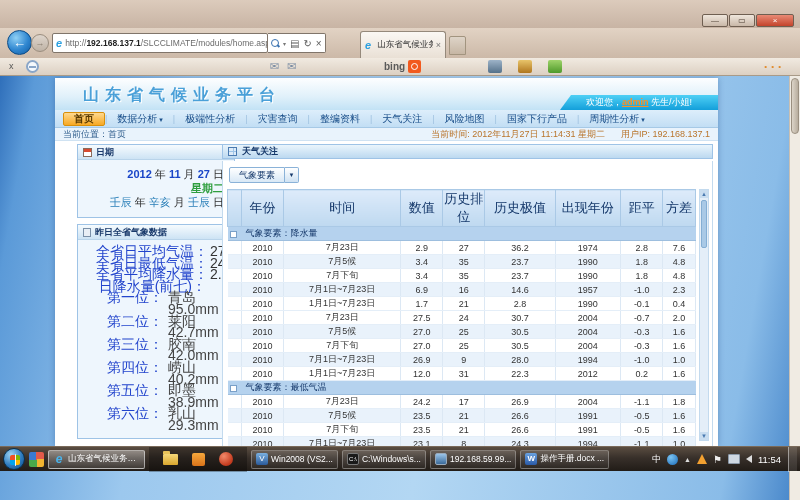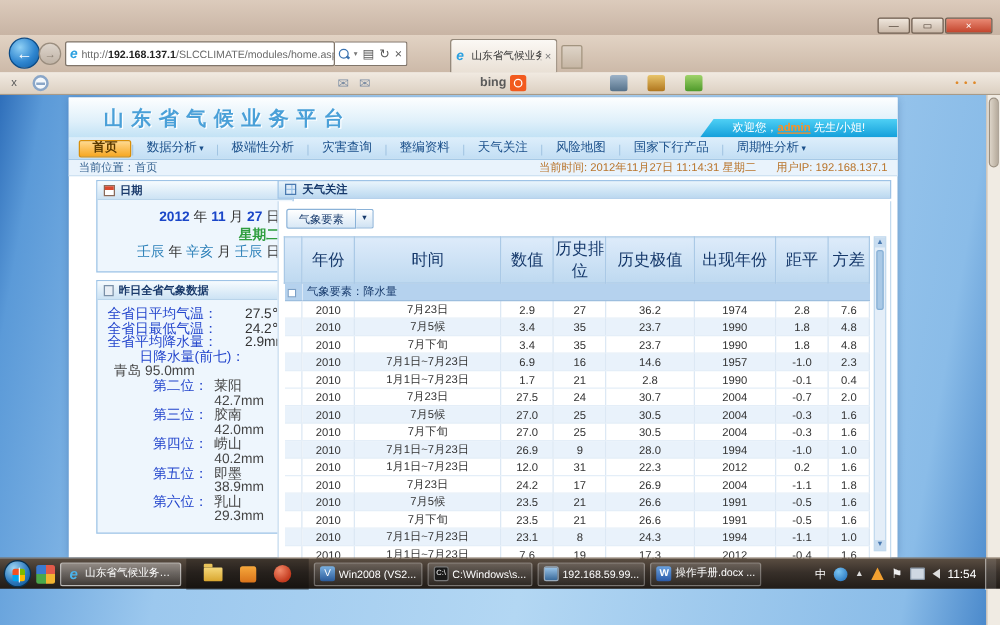--- a/index.html
+++ b/index.html
@@ -111,21 +111,21 @@
   .cal-icon::before { content:""; position:absolute; left:0; top:0; width:7px; height:3px; background:#d84a30; }
   .doc-icon { width:8px; height:9px; background:#e8eef5; border:1px solid #7a90a8; }
   .grid-icon { width:9px; height:9px; border:1px solid #4a7ab0; background:
     linear-gradient(#9cc4e8,#9cc4e8) 0 3px/9px 1px no-repeat,
     linear-gradient(#9cc4e8,#9cc4e8) 4px 0/1px 9px no-repeat, #ddebf8; }
   .date-body { padding:7px 10px 8px 6px; text-align:right; font-size:11px; line-height:14px; }
   .c-n { color:#1a46c8; font-weight:bold; }
   .c-u { color:#333; }
   .c-g { color:#2e9e3e; font-weight:bold; }
   .c-t { color:#2a7fb8; }
-  .weather-body { padding:6px 6px 6px 8px; font-size:11px; line-height:11.6px; }
+  .weather-body { padding:6px 6px 6px 18px; font-size:14px; line-height:11.6px; }
   .stat-line, .rank-line, .rank-title-line { display:flex; }
   .s-label { color:#2244cc; width:92px; text-align:right; white-space:nowrap; }
   .s-value { color:#333; margin-left:22px; }
   .rank-title-line { color:#2244cc; }
   .rank-title-line .s-label { width:110px; }
   .r-text { color:#444; margin-left:5px; }
 
   
   .main { position:absolute; left:167px; top:2px; width:491px; bottom:0; }
   .main-h { height:15px; background:linear-gradient(#eaf5fc,#bcd9f0); border:1px solid #9ec3e6;
@@ -332,20 +332,21 @@
                   <span class="s-value">24.2℃</span>
                 </div>
                 <div class="stat-line">
                   <span class="s-label">全省平均降水量：</span>
                   <span class="s-value">2.9mm</span>
                 </div>
                 <div class="rank-title-line">
                   <span class="s-label">日降水量(前七)：</span>
                 </div>
                 <div class="rank-line">
+                  <span class="s-label">第一位：</span>
                   <span class="r-text">青岛 95.0mm</span>
                 </div>
                 <div class="rank-line">
                   <span class="s-label">第二位：</span>
                   <span class="r-text">莱阳 42.7mm</span>
                 </div>
                 <div class="rank-line">
                   <span class="s-label">第三位：</span>
                   <span class="r-text">胶南 42.0mm</span>
                 </div>
@@ -508,20 +509,24 @@
                     <td></td>
                     <td>2010</td>
                     <td>1月1日~7月23日</td>
                     <td>12.0</td>
                     <td>31</td>
                     <td>22.3</td>
                     <td>2012</td>
                     <td>0.2</td>
                     <td>1.6</td>
                   </tr>
+                  <tr class="group">
+                    <td><span class="cbx"></span></td>
+                    <td class="gtitle" colspan="8">气象要素：最低气温</td>
+                  </tr>
                   <tr class="odd">
                     <td></td>
                     <td>2010</td>
                     <td>7月23日</td>
                     <td>24.2</td>
                     <td>17</td>
                     <td>26.9</td>
                     <td>2004</td>
                     <td>-1.1</td>
                     <td>1.8</td>

